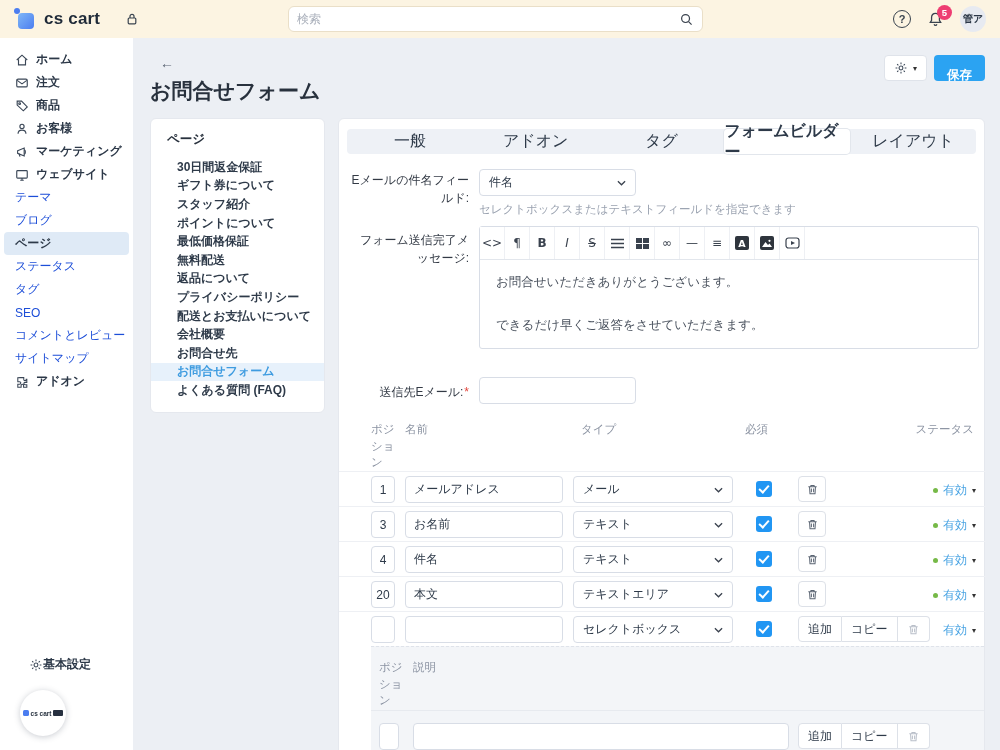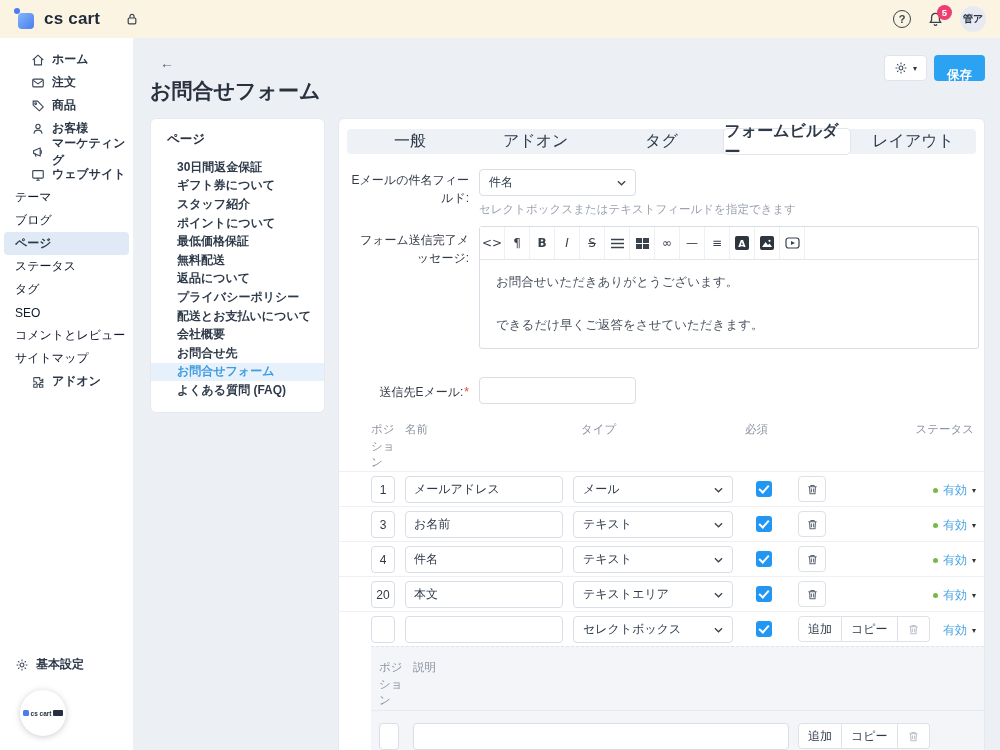--- a/index.html
+++ b/index.html
@@ -19,26 +19,26 @@
   .search-wrap input { flex:1; border:none; outline:none; font-size:12px; color:#333; background:transparent; }
   .search-wrap input::placeholder { color:#a9afba; }
   .top-right { position:absolute; right:14px; top:0; height:38px; display:flex; align-items:center; gap:16px; }
   .help-ic { width:18px; height:18px; border:1.4px solid #39434f; border-radius:50%; display:flex; align-items:center; justify-content:center; font-size:11px; font-weight:bold; color:#39434f; cursor:pointer; }
   .bell-wrap { position:relative; cursor:pointer; }
   .badge { position:absolute; top:-6px; right:-8px; min-width:15px; height:15px; border-radius:8px; background:#ee3d72; color:#fff; font-size:9.5px; font-weight:bold; display:flex; align-items:center; justify-content:center; padding:0 3px; }
   .avatar { width:26px; height:26px; border-radius:50%; background:#e7eaf1; color:#2c3848; font-size:10px; font-weight:bold; display:flex; align-items:center; justify-content:center; cursor:pointer; }
 
   
   .sidebar { position:absolute; top:38px; left:0; width:133px; height:712px; background:#fff; padding-top:10px; }
-  .snav-item { display:flex; align-items:center; gap:7px; height:23px; padding-left:15px; font-weight:bold; font-size:12px; color:#2c3848; cursor:pointer;margin-left:16px; }
+  .snav-item { display:flex; align-items:center; gap:7px; height:23px; padding-left:15px; font-weight:bold; font-size:12px; color:#2c3848; cursor:pointer; }
   .snav-item svg { flex:0 0 auto; }
-  .ssub-item { height:23px; display:flex; align-items:center; padding-left:15px; font-size:12px; color:#0f172a; cursor:pointer; }
+  .ssub-item { height:23px; display:flex; align-items:center; padding-left:15px; font-size:12px; color:#1d4ed8; cursor:pointer; }
   .ssub-item.active { background:#dfeaf6; border-radius:4px; margin:0 4px; padding-left:11px; color:#2e3a49; font-weight:bold; }
   .sidebar-bottom { position:absolute; left:0; bottom:14px; width:133px; }
-  .settings-item { display:flex; align-items:center; gap:7px; padding-left:15px; font-weight:bold; font-size:12px; color:#2c3848; cursor:pointer; height:23px; }
+  .settings-item { display:flex; align-items:center; padding-left:29px; font-weight:bold; font-size:12px; color:#2c3848; cursor:pointer; height:23px; }
   .version-badge { margin:14px 0 0 20px; width:46px; height:46px; background:#fff; border-radius:50%; box-shadow:0 1px 6px rgba(40,50,70,.25); display:flex; align-items:center; justify-content:center; cursor:pointer; }
   .mini-logo { display:flex; align-items:center; gap:2px; }
   .mini-sq { width:6px; height:6px; border-radius:1.5px; background:#4b7df0; }
   .mini-txt { font-size:6.5px; font-weight:bold; color:#1f2a38; }
   .mini-tag { width:10px; height:6px; background:#273040; border-radius:1px; }
 
   
   .main-header { position:absolute; left:150px; top:55px; }
   .back-arrow { font-size:14px; color:#5b6573; cursor:pointer; display:inline-block; margin-left:10px; }
   .page-title { margin-top:6px; font-size:21px; font-weight:bold; color:#28313d; }
@@ -116,20 +116,29 @@
           <span class="logo-sq"></span>
         </span>
       <span class="logo-text">cs cart</span>
     </div>
     <span class="lock">
       <svg class="ic" width="16" height="16" viewBox="0 0 16 16" fill="none" stroke="#39434f" stroke-width="1.2">
           <rect x="4.2" y="7" width="7.6" height="5.8" rx="1"></rect>
           <path d="M6 7V5.3a2 2 0 0 1 4 0V7"></path>
         </svg>
     </span>
+    <div class="search-wrap">
+      <input type="text" placeholder="検索" style="">
+      <span>
+        <svg class="ic" width="15" height="15" viewBox="0 0 16 16" fill="none" stroke="#3a424e" stroke-width="1.3">
+            <circle cx="7" cy="7" r="4.2"></circle>
+            <path d="M10.2 10.2 13.4 13.4"></path>
+          </svg>
+      </span>
+    </div>
     <div class="top-right">
       <span class="help-ic">?</span>
       <span class="bell-wrap">
         <svg class="ic" width="17" height="17" viewBox="0 0 16 16" fill="none" stroke="#39434f" stroke-width="1.2">
             <path d="M8 2.3c-2.2 0-3.7 1.6-3.7 3.9v2.6L3.1 10.8h9.8l-1.2-2V6.2C11.7 3.9 10.2 2.3 8 2.3z"></path>
             <path d="M6.7 12.5a1.35 1.35 0 0 0 2.6 0"></path>
           </svg>
         <span class="badge">5</span>
       </span>
       <span class="avatar">管ア</span>

